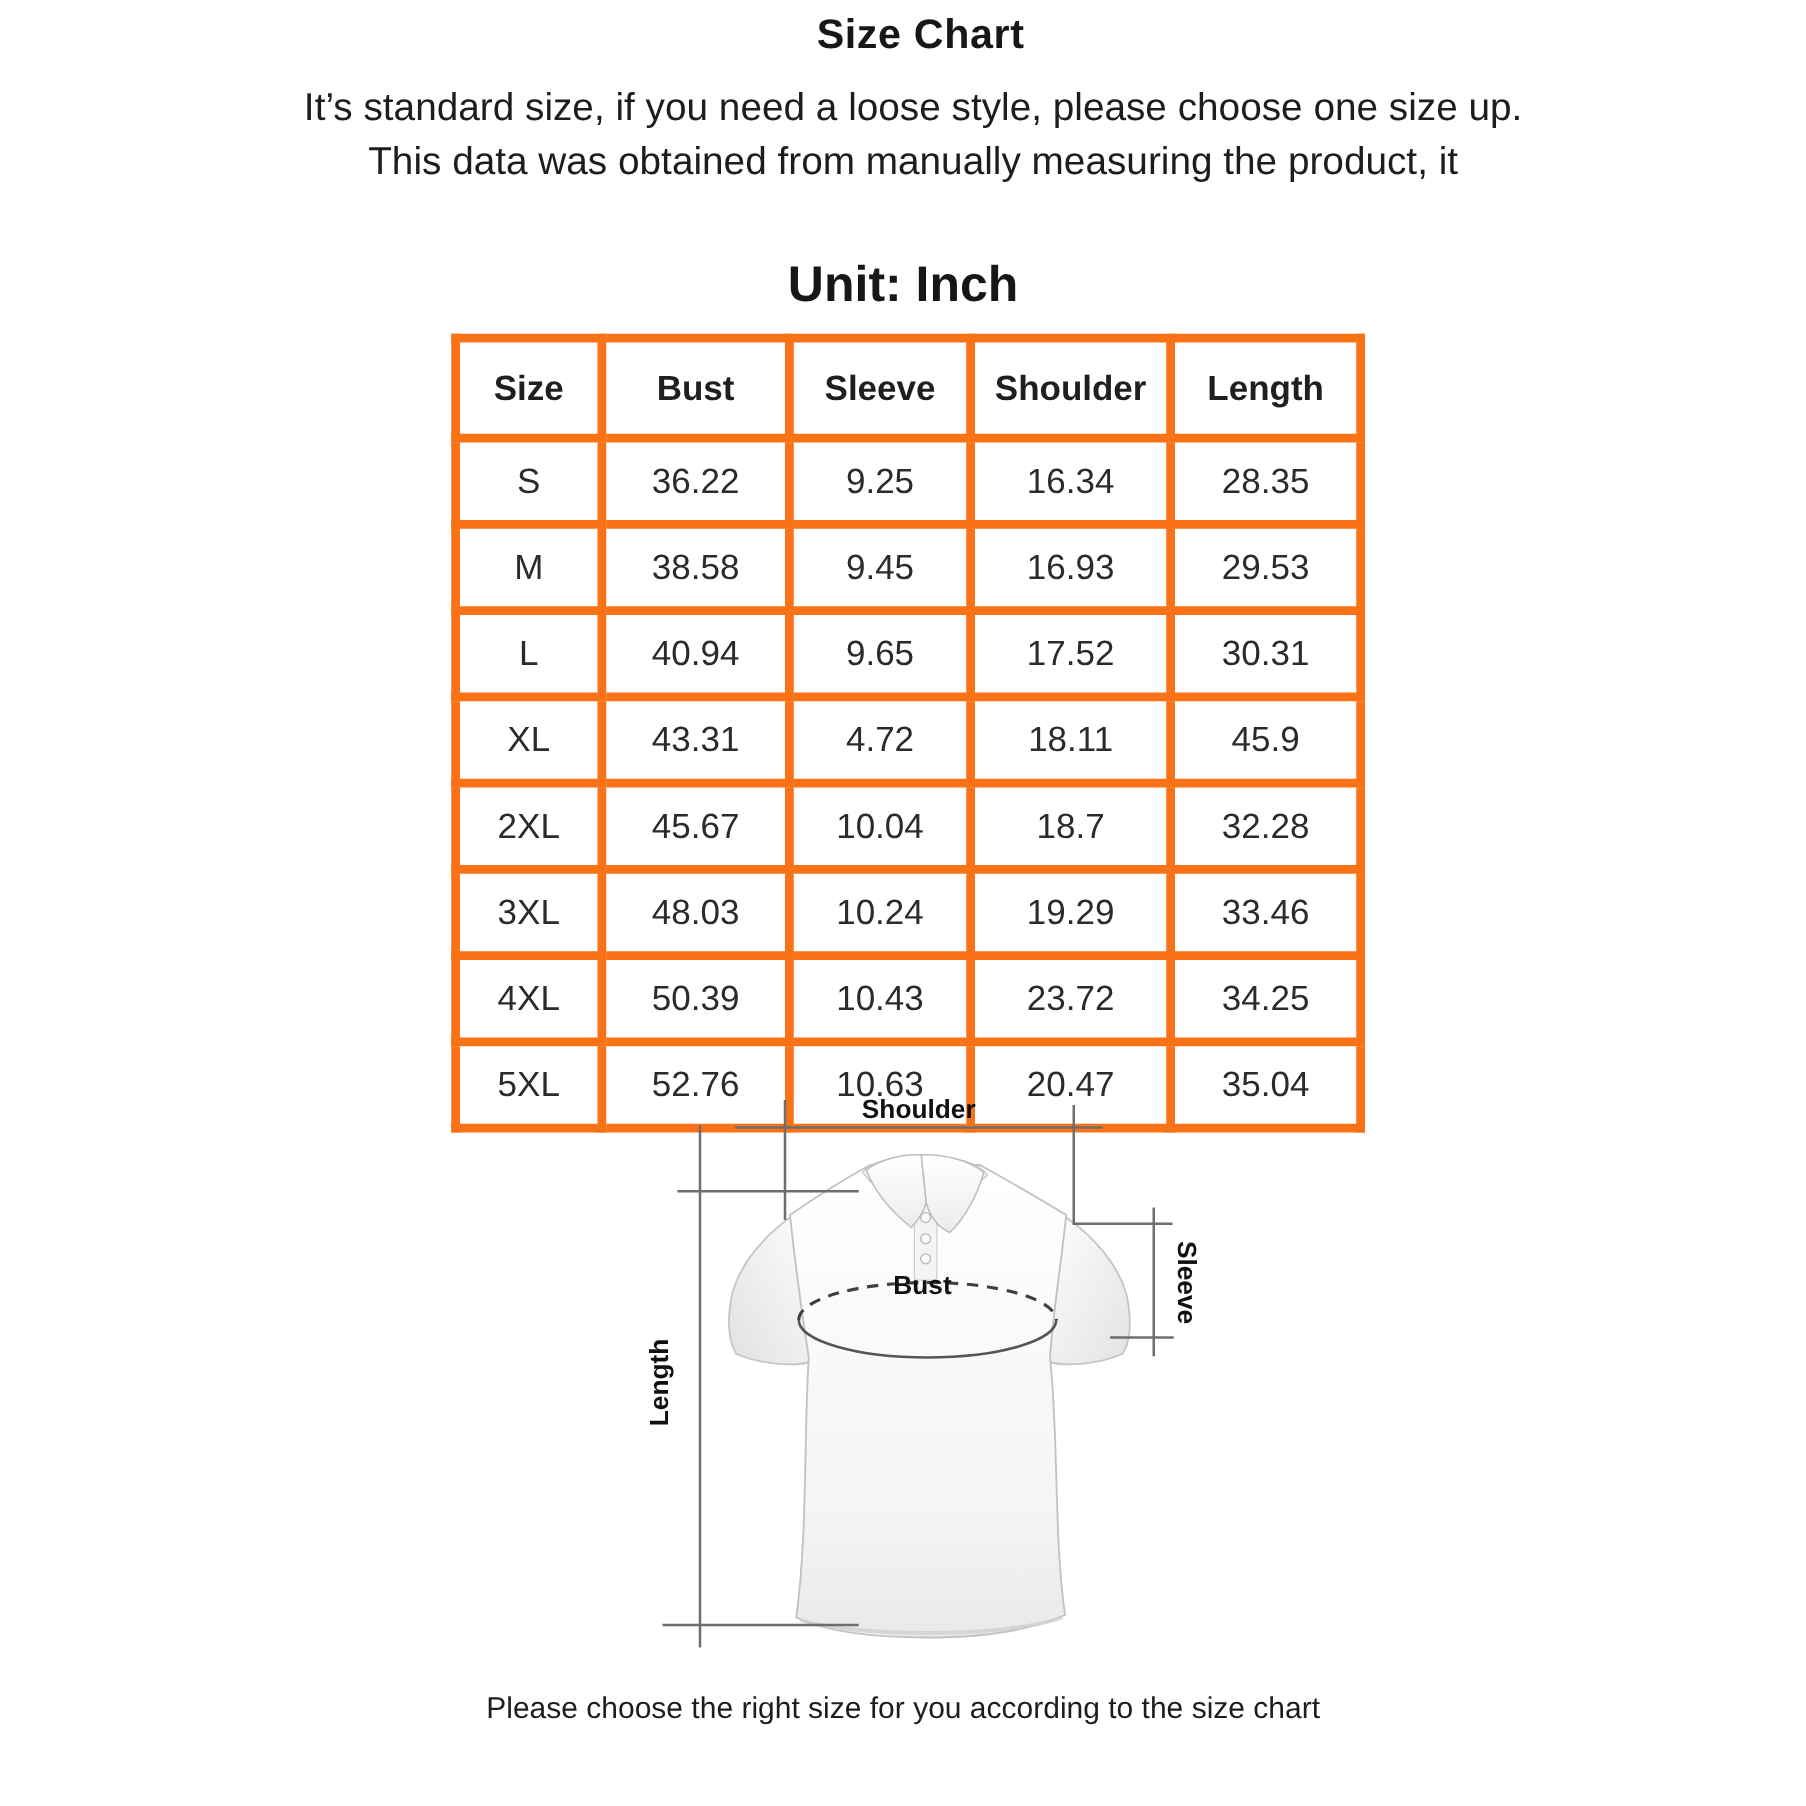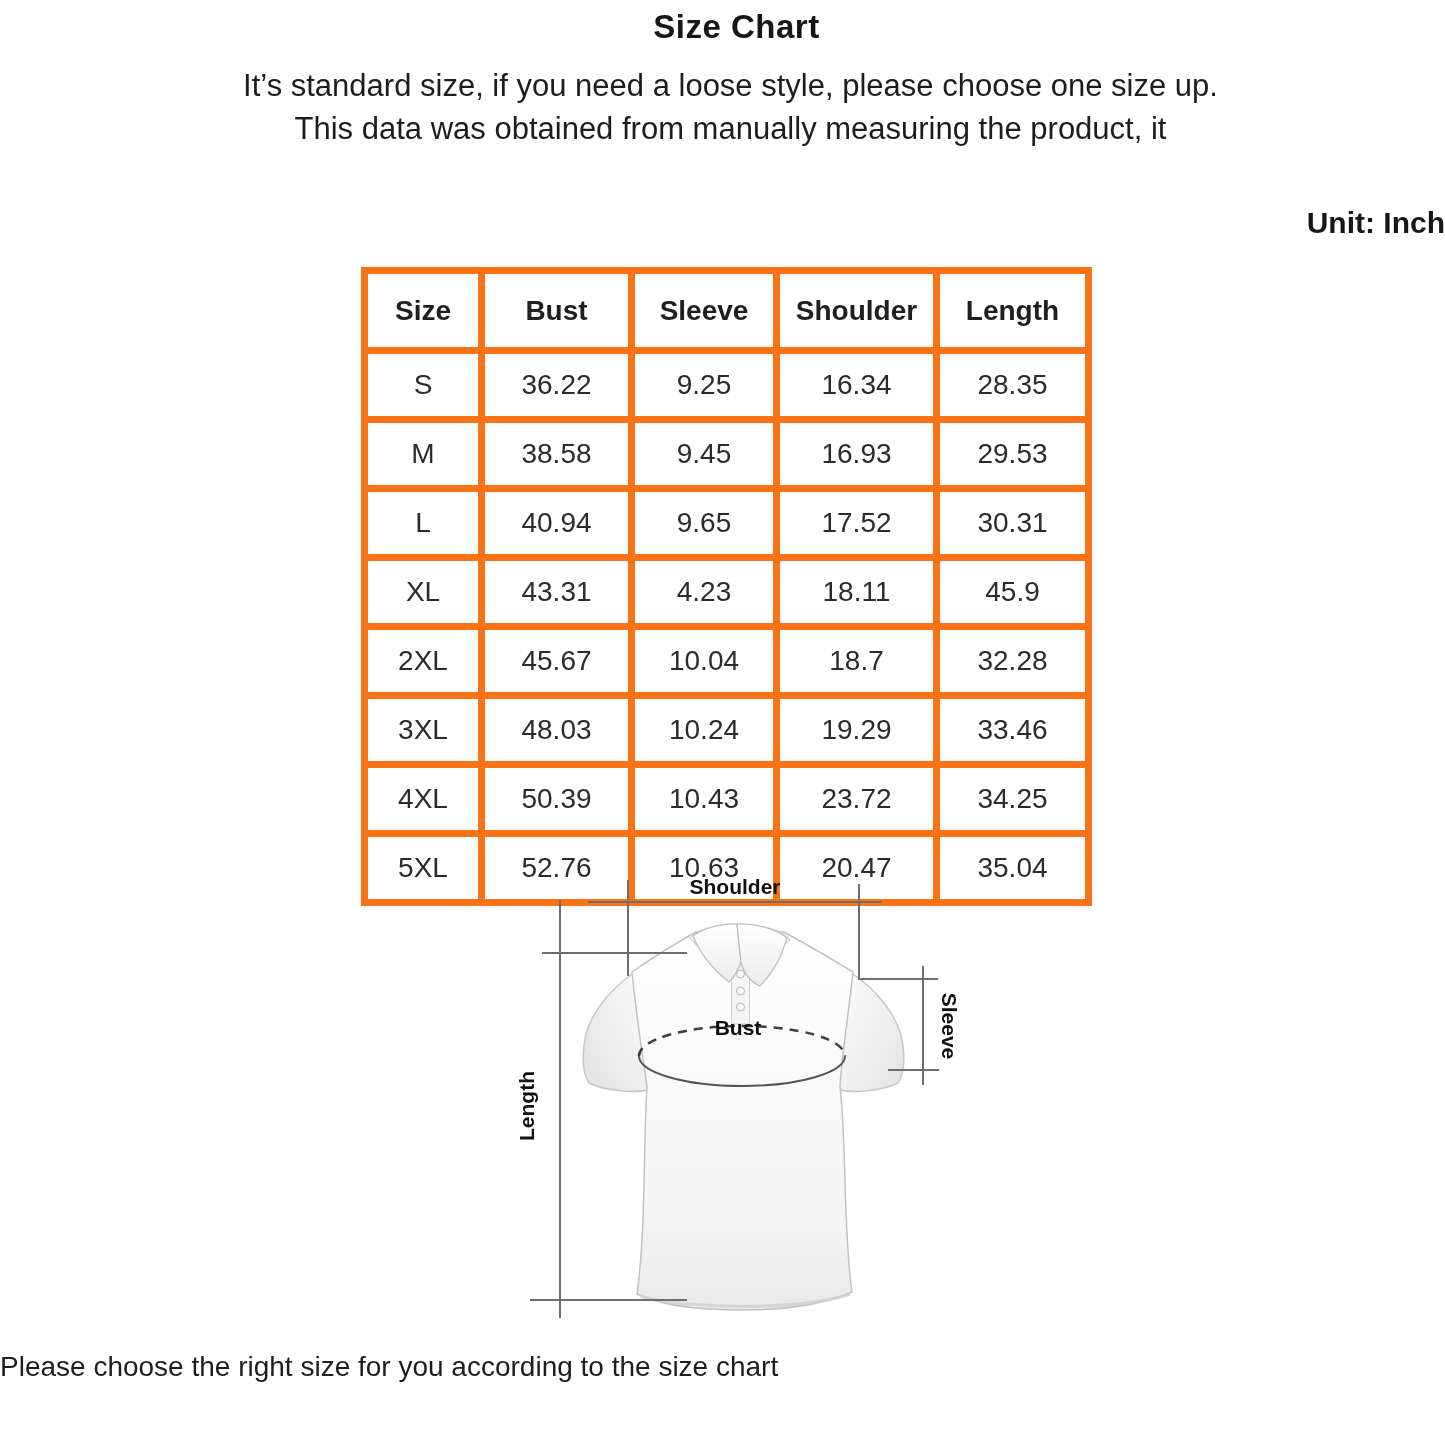--- a/index.html
+++ b/index.html
@@ -17,21 +17,21 @@
     text-align: center; font-size: 33px; font-weight: bold;
     letter-spacing: 0.5px; color: #171717;
   }
   .intro {
     position: absolute; top: 64px; left: 0; width: 100%;
     text-align: center; font-size: 31px; line-height: 43px; color: #1d1d1d;
   }
   .intro .line { display: block; padding-left: 16px; }
   .unit-label {
     position: absolute; top: 206px; left: 0; width: 100%;
-    text-align: right; font-size: 30px; font-weight: bold; color: #171717;
+    text-align: center; font-size: 40px; font-weight: bold; color: #171717;
   }
 
   table.size-table {
     position: absolute; left: 361px; top: 267px;
     width: 724px; border-collapse: collapse; table-layout: fixed;
     font-size: 28px; color: #2b2b2b;
   }
   table.size-table th, table.size-table td {
     border: 7px solid #f97316; text-align: center; vertical-align: middle;
     padding: 0; overflow: hidden; white-space: nowrap;
@@ -50,21 +50,21 @@
   }
   .diagram svg { display: block; width: 520px; height: 470px; }
   .measure { stroke: #6e6e6e; stroke-width: 2; fill: none; }
   .diagram-label {
     font-family: "Liberation Sans", "DejaVu Sans", sans-serif;
     font-size: 21px; font-weight: bold; fill: #101010;
   }
 
   .footer-note {
     position: absolute; top: 1344px; left: 0; width: 100%;
-    text-align: left; font-size: 28px; line-height: 45px; color: #1d1d1d;
+    text-align: center; font-size: 24px; line-height: 45px; color: #1d1d1d;
   }
   .footer-note .line { display: block; }
 </style>
 </head>
 <body>
 
 <div class="page">
 
   <div class="page-title">Size Chart</div>
 
@@ -110,21 +110,21 @@
         <tr>
           <td>L</td>
           <td>40.94</td>
           <td>9.65</td>
           <td>17.52</td>
           <td>30.31</td>
         </tr>
         <tr>
           <td>XL</td>
           <td>43.31</td>
-          <td>4.23</td>
+          <td>4.72</td>
           <td>18.11</td>
           <td>45.9</td>
         </tr>
         <tr>
           <td>2XL</td>
           <td>45.67</td>
           <td>10.04</td>
           <td>18.7</td>
           <td>32.28</td>
         </tr>

